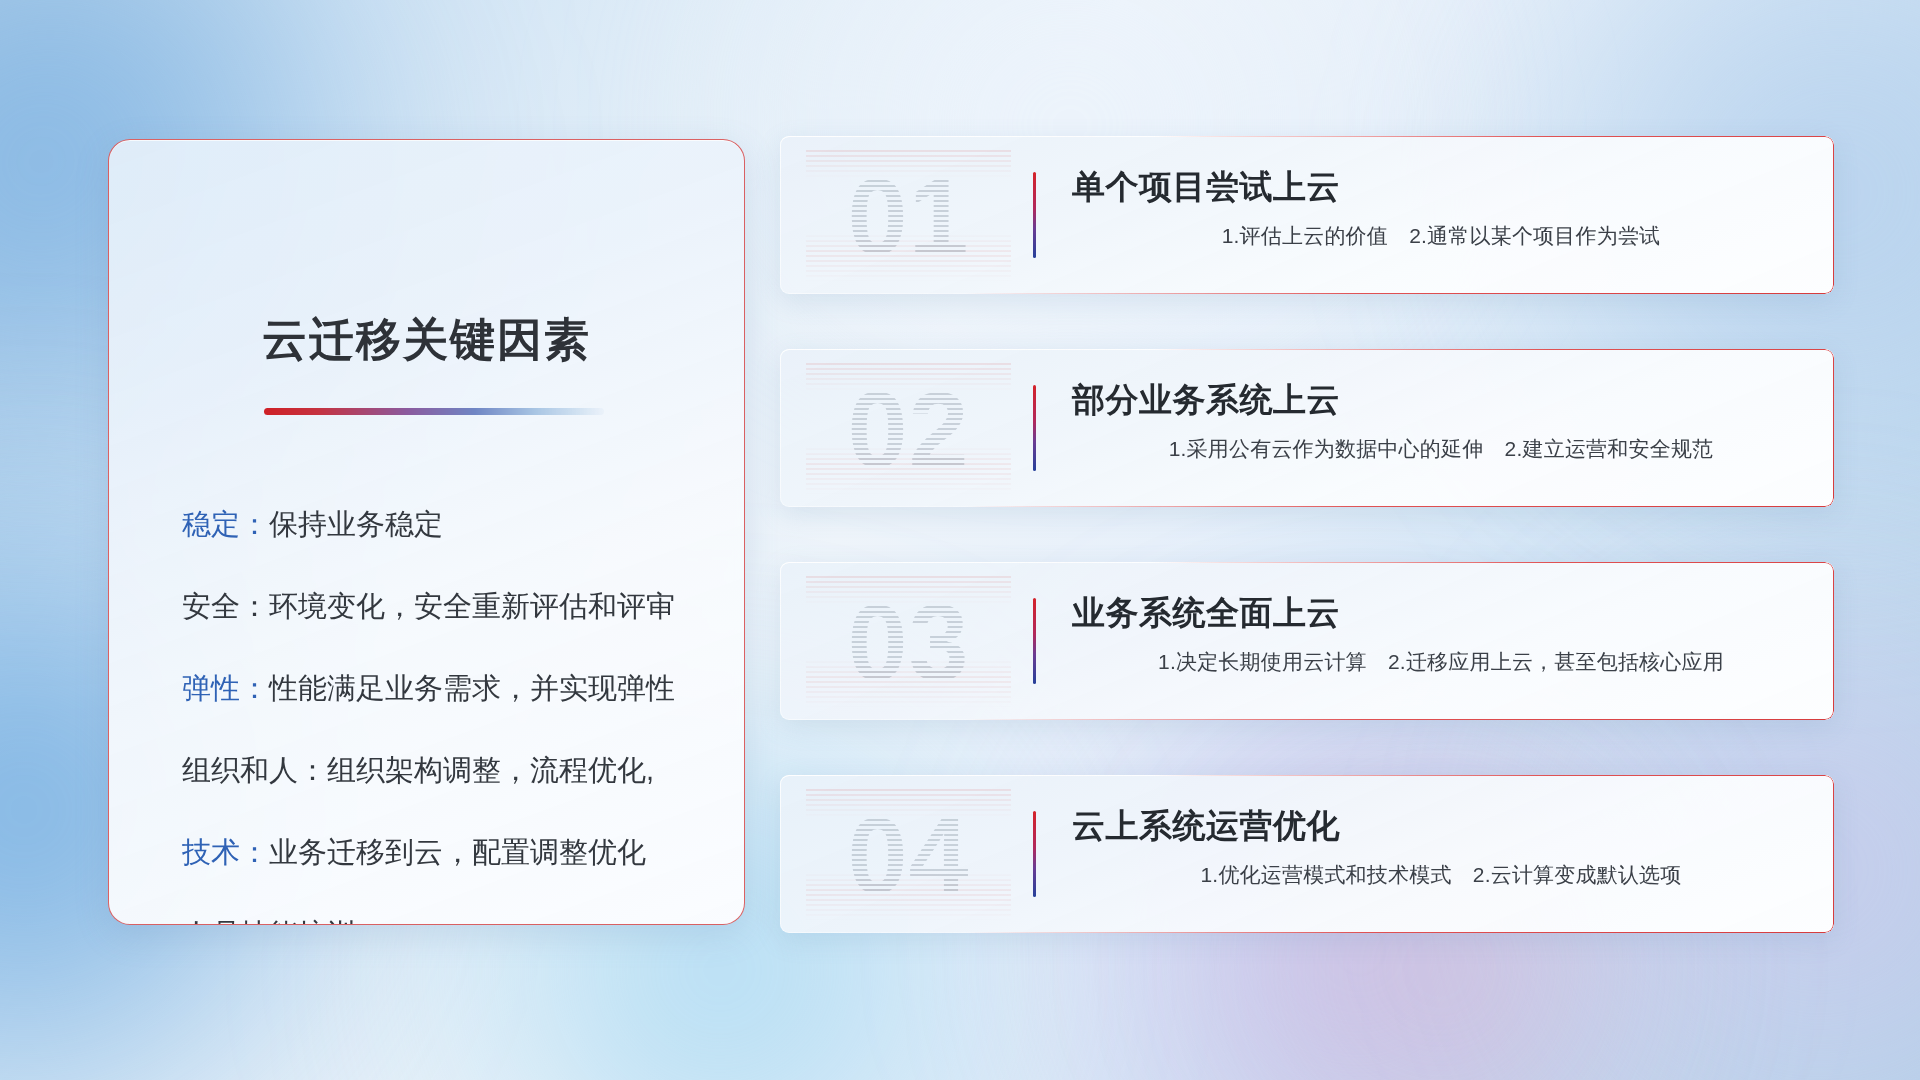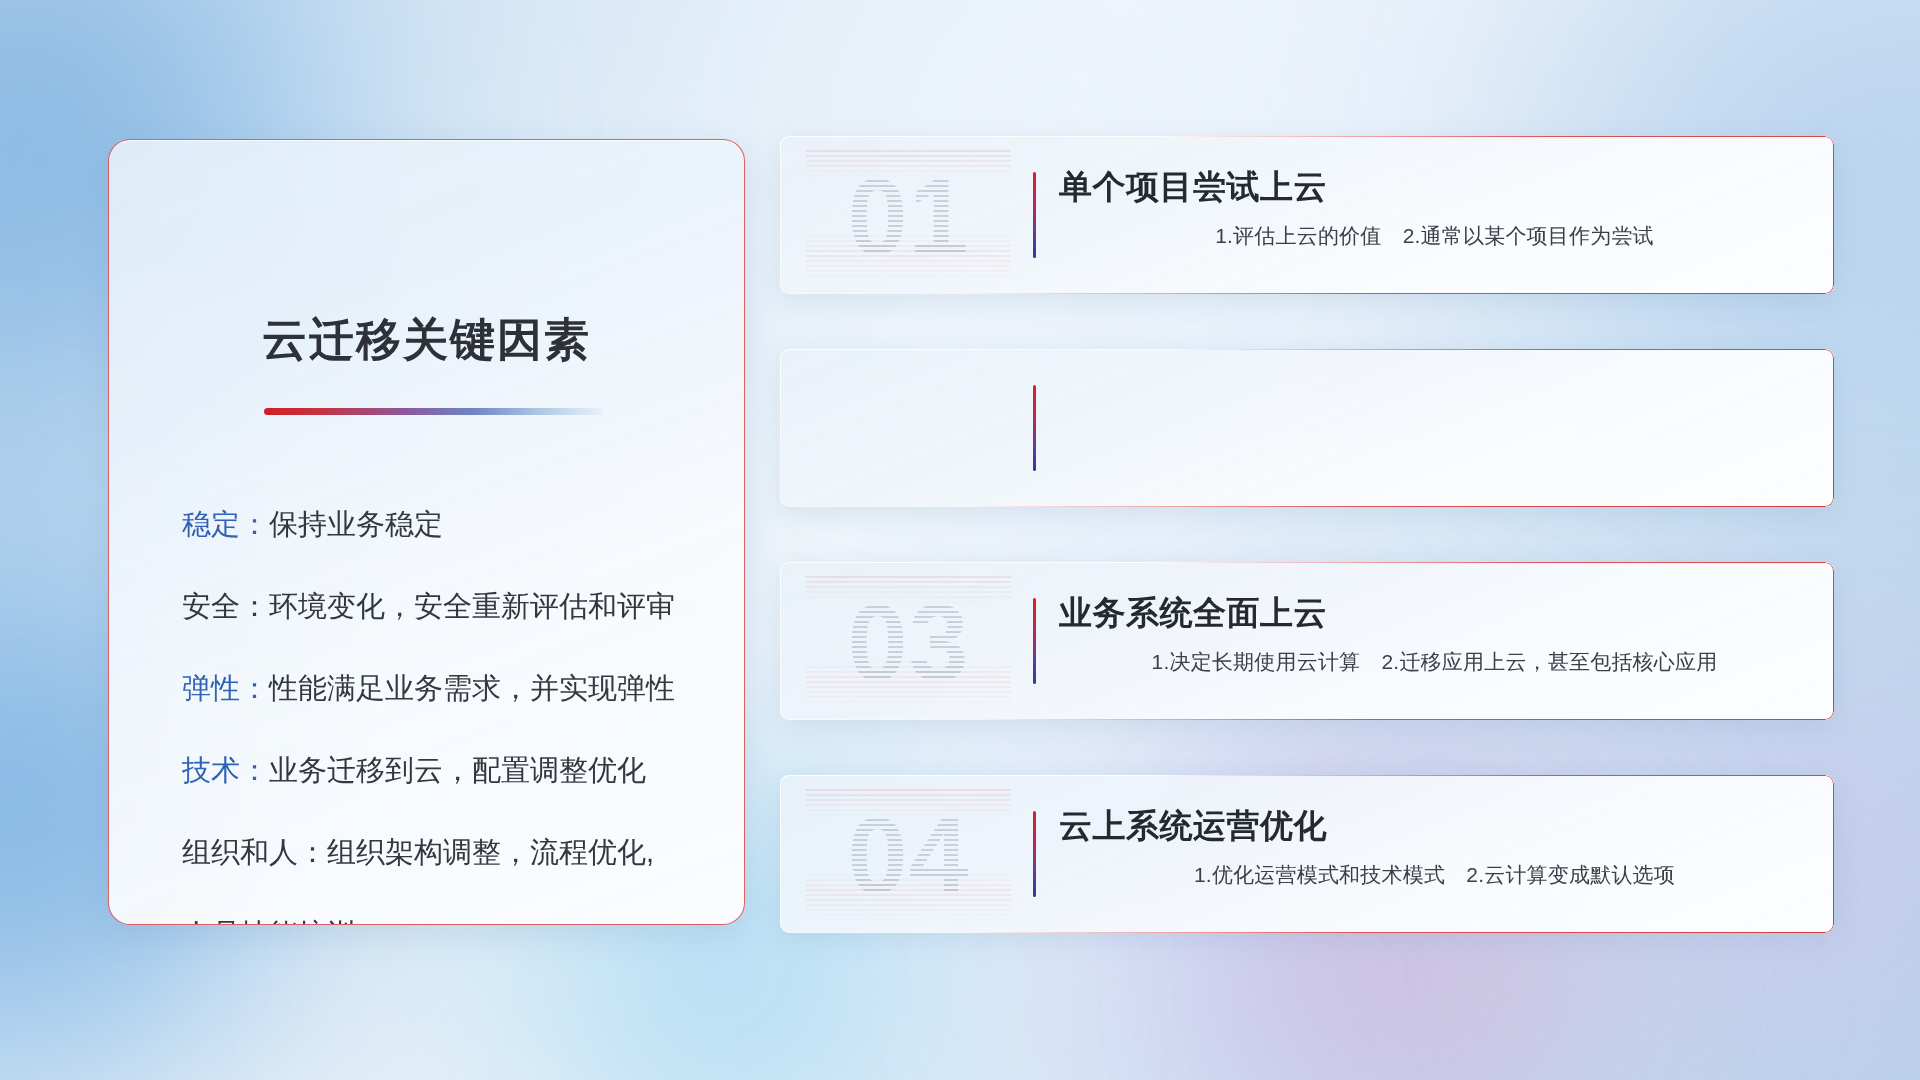--- a/index.html
+++ b/index.html
@@ -124,21 +124,21 @@
   .ghost-num::after{
     content:""; position:absolute; inset:0;
     background:linear-gradient(180deg, rgba(213,64,66,.30) 0%, rgba(213,64,66,0) 22%, rgba(213,64,66,0) 62%, rgba(213,64,66,.22) 78%, rgba(213,64,66,0) 100%);
     mix-blend-mode:multiply;
   }
   .divider{
     position:absolute; left:253px; top:36px;
     width:3px; height:86px; border-radius:2px;
     background:linear-gradient(180deg,#d4232a 0%,#b2285a 42%,#6a3c93 66%,#26409a 100%);
   }
-  .card-body{ position:absolute; left:279px; top:30px; right:24px; }
+  .card-body{ position:absolute; left:292px; top:30px; right:24px; }
   .card-title{
     font-size:33px; font-weight:bold; color:#252a30; letter-spacing:.5px;
     line-height:1.25;
   }
   .card-desc{
     margin-top:15px;
     font-size:21px; color:#3b4048; letter-spacing:.2px; white-space:nowrap;text-align:center;
   }
 </style>
 </head>
@@ -158,39 +158,44 @@
 
 <div id="stage">
 
   <section id="left-panel">
     <h1 id="panel-title">云迁移关键因素</h1>
     <div id="title-rule"></div>
     <div id="factor-list">
         <div class="factor-row"><span class="f-label accent">稳定：</span><span class="f-text">保持业务稳定</span></div>
         <div class="factor-row"><span class="f-label">安全：</span><span class="f-text">环境变化，安全重新评估和评审</span></div>
         <div class="factor-row"><span class="f-label accent">弹性：</span><span class="f-text">性能满足业务需求，并实现弹性</span></div>
+        <div class="factor-row"><span class="f-label">组织和人：</span><span class="f-text">组织架构调整，流程优化,</span></div>
         <div class="factor-row"><span class="f-label accent">技术：</span><span class="f-text">业务迁移到云，配置调整优化</span></div>
-        <div class="factor-row"><span class="f-label">组织和人：</span><span class="f-text">组织架构调整，流程优化,</span></div>
         <div class="factor-row"><span class="f-text">人员技能培训</span></div>
       </div>
   </section>
 
   <section id="cards">
       <article class="card">
         <div class="card-outline"></div>
         <div class="ghost-num">01</div>
         <div class="divider"></div>
         <div class="card-body">
           <h2 class="card-title">单个项目尝试上云</h2>
           <p class="card-desc">1.评估上云的价值　2.通常以某个项目作为尝试</p>
         </div>
       </article>
       <article class="card">
         <div class="card-outline"></div>
-        <div class="divider"></div>
+        <div class="ghost-num">02</div>
+        <div class="divider"></div>
+        <div class="card-body">
+          <h2 class="card-title">部分业务系统上云</h2>
+          <p class="card-desc">1.采用公有云作为数据中心的延伸　2.建立运营和安全规范</p>
+        </div>
       </article>
       <article class="card">
         <div class="card-outline"></div>
         <div class="ghost-num">03</div>
         <div class="divider"></div>
         <div class="card-body">
           <h2 class="card-title">业务系统全面上云</h2>
           <p class="card-desc">1.决定长期使用云计算　2.迁移应用上云，甚至包括核心应用</p>
         </div>
       </article>

